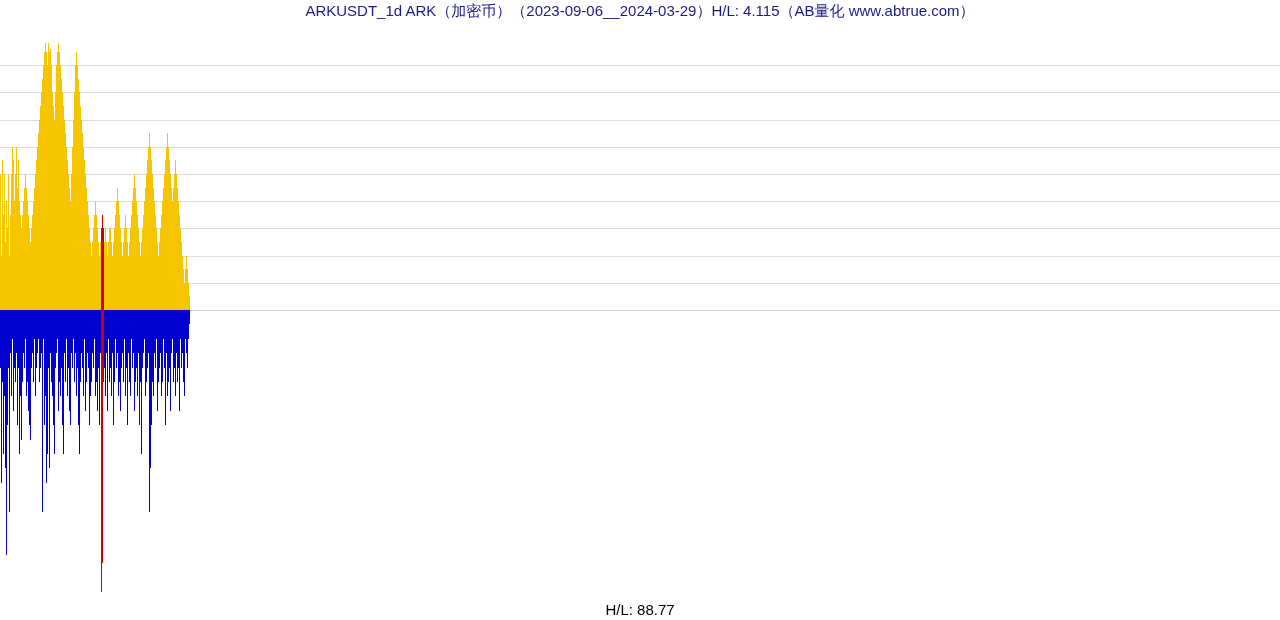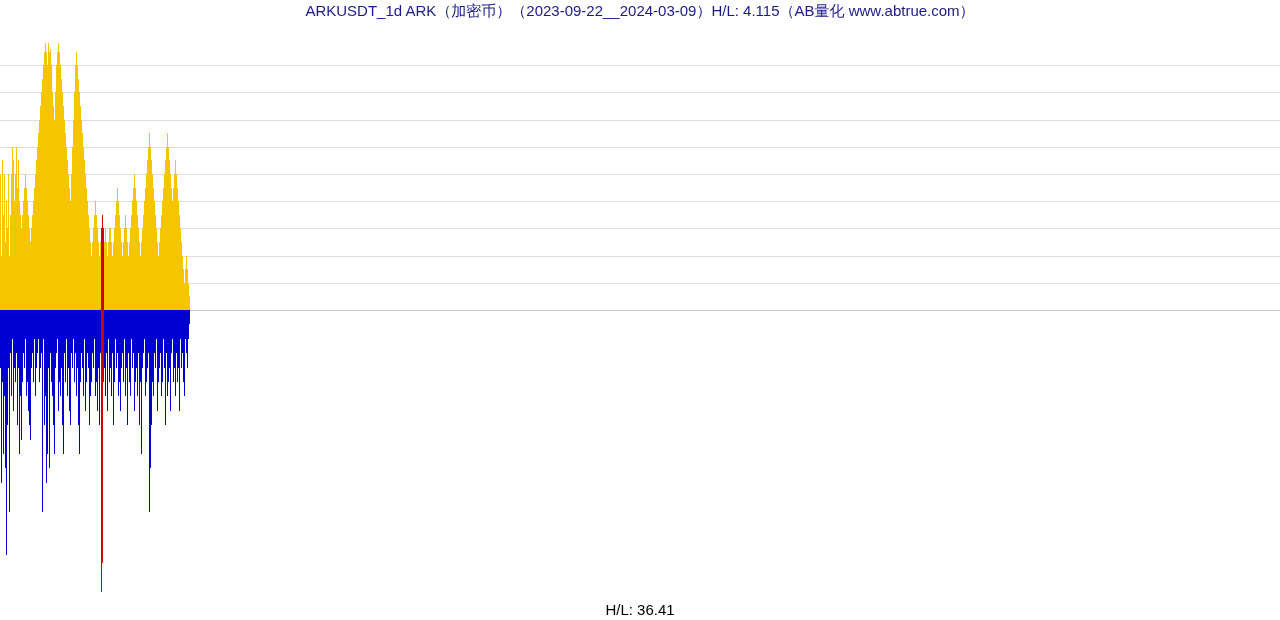--- a/index.html
+++ b/index.html
@@ -77,22 +77,22 @@
     }
     .bar-mark {
       position: absolute;
       background: #d00000;
       width: 1px;
     }
   </style>
 </head>
 <body>
 
-<div class="title">ARKUSDT_1d ARK（加密币）（2023-09-22__2024-03-09）H/L: 4.115（AB量化  www.abtrue.com）</div>
-<div class="footer">H/L: 36.41</div>
+<div class="title">ARKUSDT_1d ARK（加密币）（2023-09-06__2024-03-29）H/L: 4.115（AB量化  www.abtrue.com）</div>
+<div class="footer">H/L: 88.77</div>
 
 <div class="chart-area">
   <div class="gridlines" id="gridlines">
       <div class="gridline" style="top: 272px;"></div>
       <div class="gridline" style="top: 244.8px;"></div>
       <div class="gridline" style="top: 217.6px;"></div>
       <div class="gridline" style="top: 190.4px;"></div>
       <div class="gridline" style="top: 163.2px;"></div>
       <div class="gridline" style="top: 136px;"></div>
       <div class="gridline" style="top: 108.8px;"></div>

